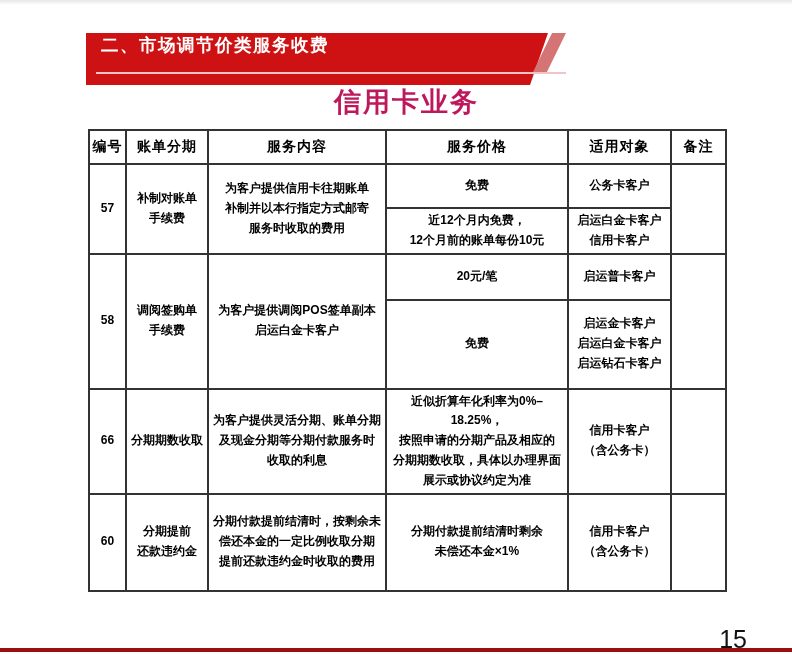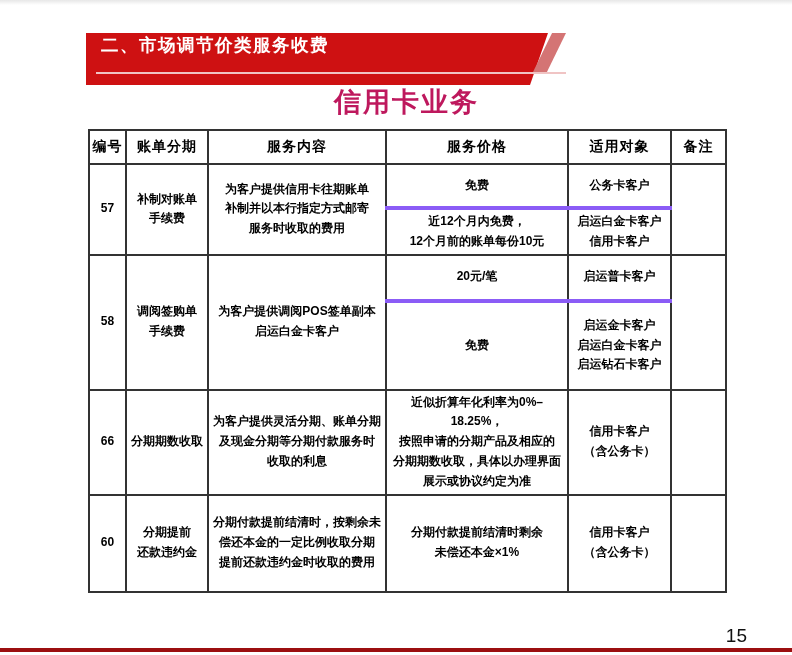--- a/index.html
+++ b/index.html
@@ -78,25 +78,25 @@
     font-size: 14px;
     font-weight: bold;
     letter-spacing: 1px;
   }
   .fee-table td {
     font-size: 12px;
     font-weight: bold;
     line-height: 1.65;
     padding: 2px 3px;
   }
-  .fee-table tr.sub td { border-top: 4px solid #8b5cf6; }
+  .fee-table tr.sub td { border-top: 2px solid #8b5cf6; }
   .page-number {
     position: absolute;
     right: 45px; top: 625px;
-    font-size: 19px;
+    font-size: 25px;
     color: #111111;
   }
   .footer-line {
     position: absolute;
     left: 0; top: 648px;
     width: 792px; height: 4px;
     background: #9c0f10;
   }
 </style>
 </head>

